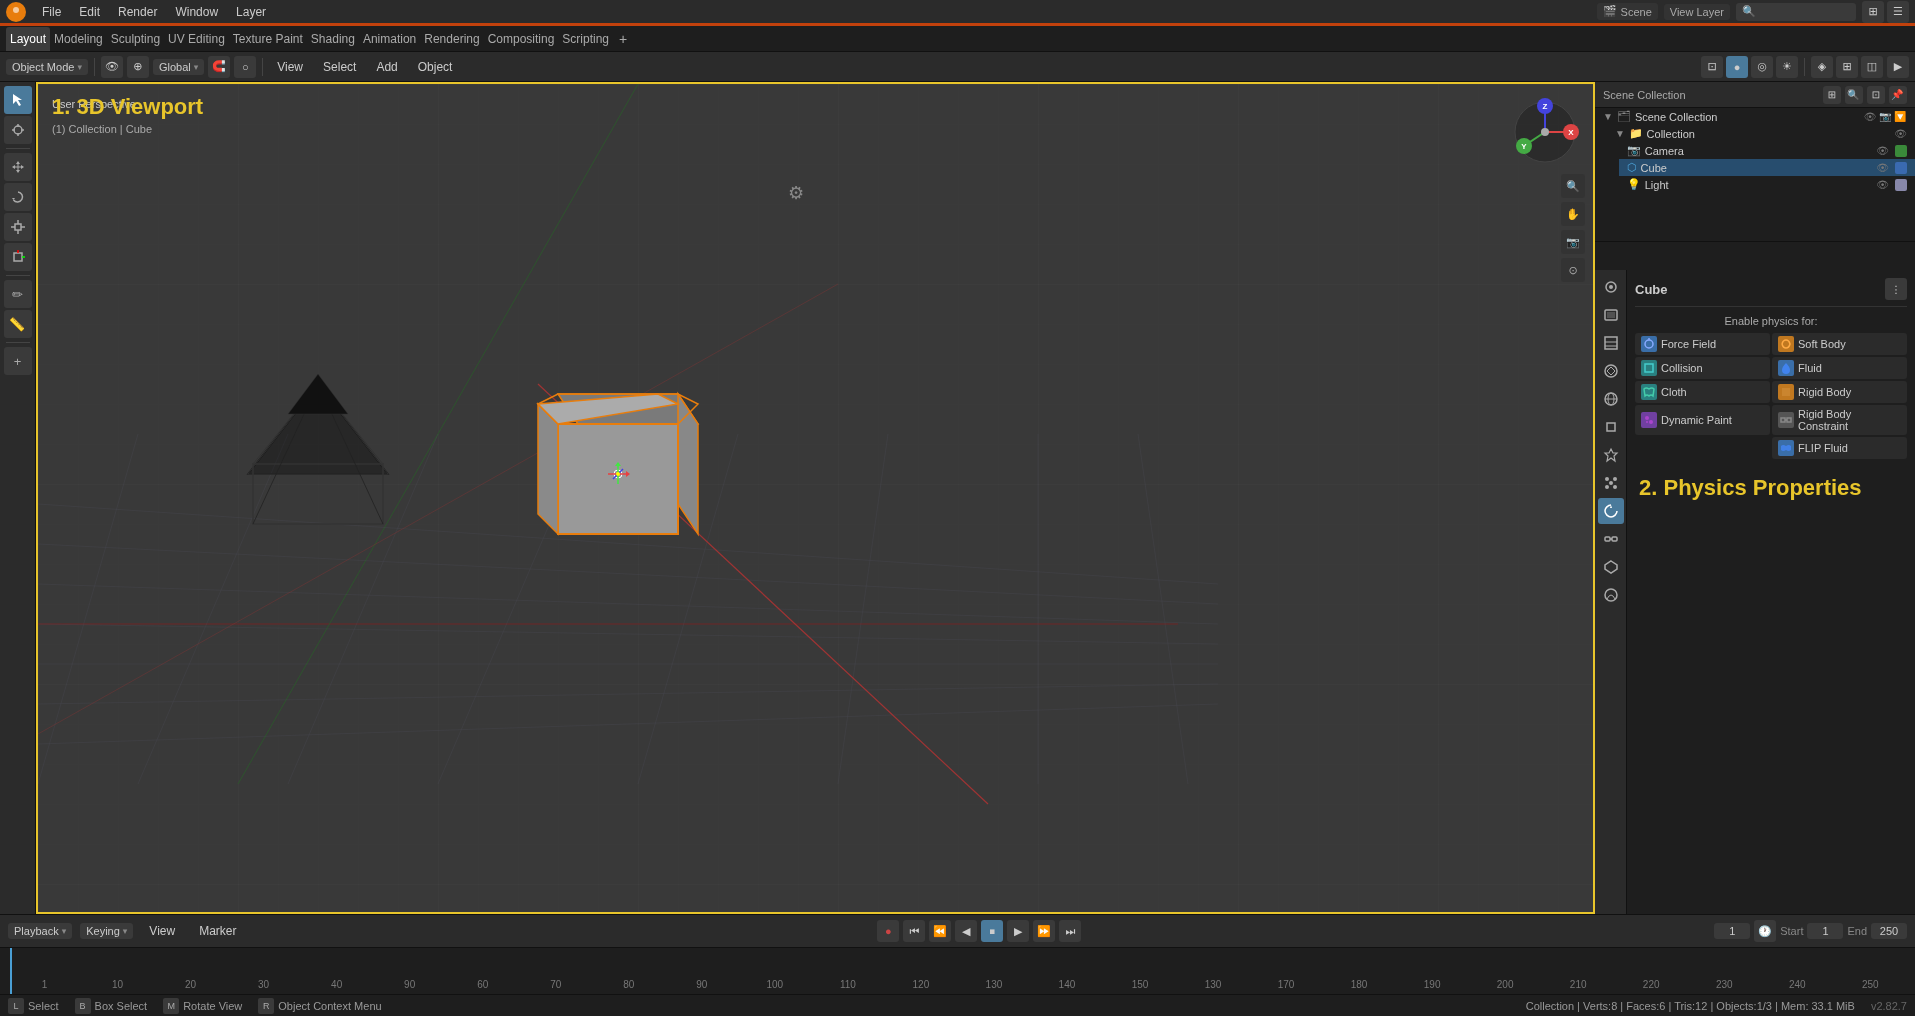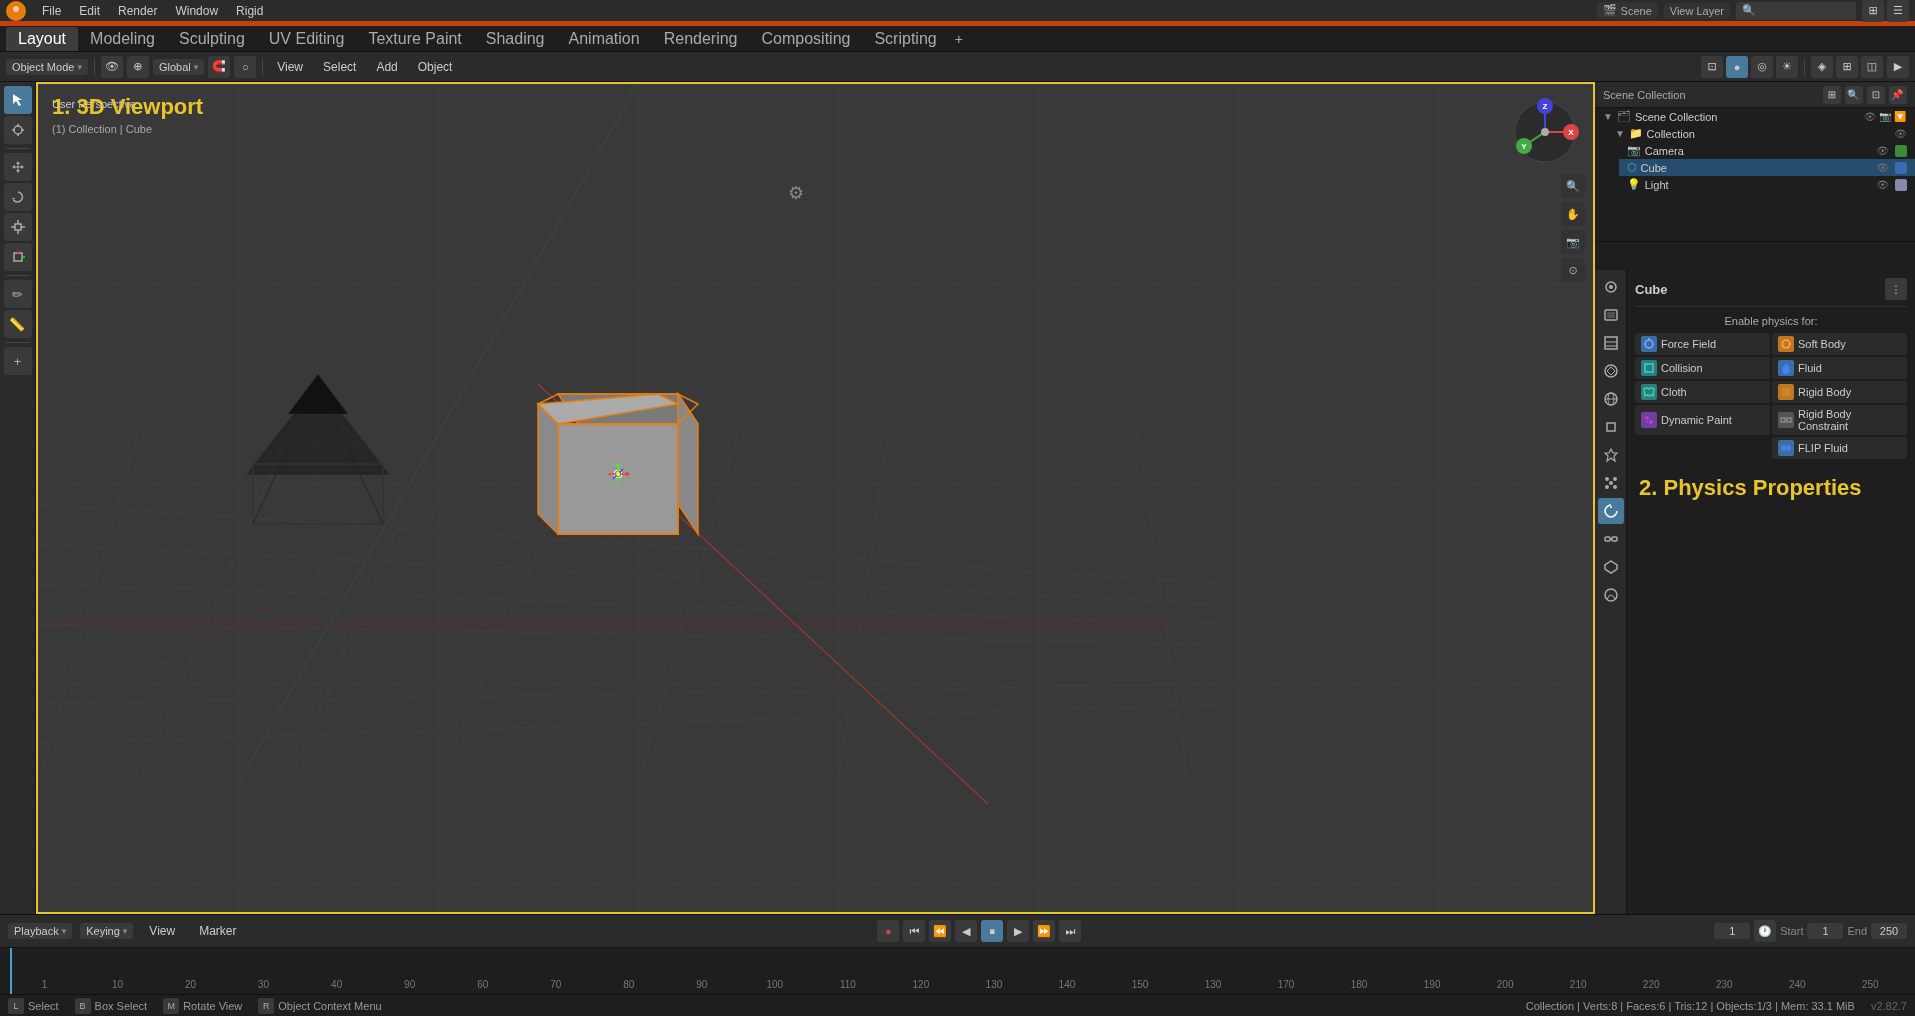--- a/index.html
+++ b/index.html
@@ -15,21 +15,21 @@
     }
 
     
     #top-menu-bar {
       width: 100%;
       height: 26px;
       background: #2b2b2b;
       display: flex;
       align-items: center;
       padding: 0 6px;
-      border-bottom: 5px solid #c2410c;
+      border-bottom: 3px solid #c2410c;
       position: absolute;
       top: 0;
       left: 0;
       z-index: 100;
     }
     .menu-logo {
       width: 20px;
       height: 20px;
       background: #e87d0d;
       border-radius: 50%;
@@ -63,25 +63,25 @@
       display: flex;
       align-items: center;
       padding: 0 6px;
       border-bottom: 1px solid #111;
       position: absolute;
       top: 26px;
       left: 0;
       z-index: 100;
     }
     .workspace-tab {
-      padding: 3px 12px;
+      padding: 3px 4px;
       color: #aaa;
       cursor: pointer;
       border-radius: 3px 3px 0 0;
-      font-size: 16px;
+      font-size: 12px;
       height: 24px;
       display: flex;
       align-items: center;
     }
     .workspace-tab.active {
       background: #3d3d3d;
       color: #fff;
     }
     .tab-add-btn {
       color: #aaa;
@@ -450,21 +450,21 @@
     <svg width="16" height="16" viewBox="0 0 16 16">
       <circle cx="8" cy="8" r="7" fill="#e87d0d"></circle>
       <circle cx="8" cy="6" r="3" fill="#fff" opacity="0.6"></circle>
     </svg>
   </div>
   <div class="menu-items">
     <div class="menu-item">File</div>
     <div class="menu-item">Edit</div>
     <div class="menu-item">Render</div>
     <div class="menu-item">Window</div>
-    <div class="menu-item">Rigid</div>
+    <div class="menu-item">Layer</div>
   </div>
   <div style="flex:1"></div>
   <div style="display:flex; align-items:center; gap:6px;">
     <div style="display:flex;align-items:center;gap:4px;padding:2px 6px;background:#333;border-radius:3px;font-size:11px;color:#aaa;">
       <span>🎬</span>
 
       <span>Scene</span>
     </div>
     <div style="display:flex;align-items:center;gap:4px;padding:2px 6px;background:#333;border-radius:3px;font-size:11px;color:#aaa;">
       <span>View Layer</span>

